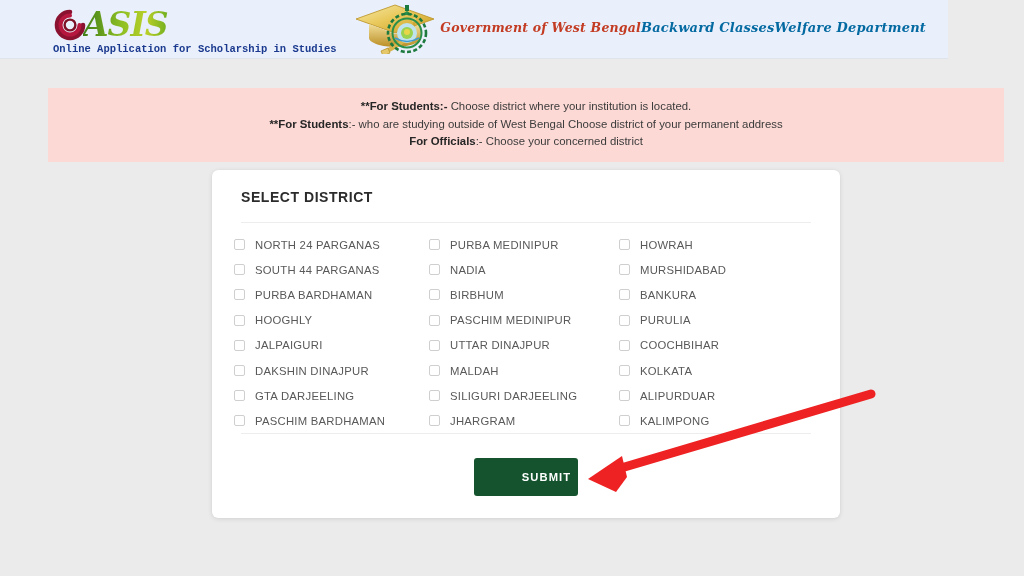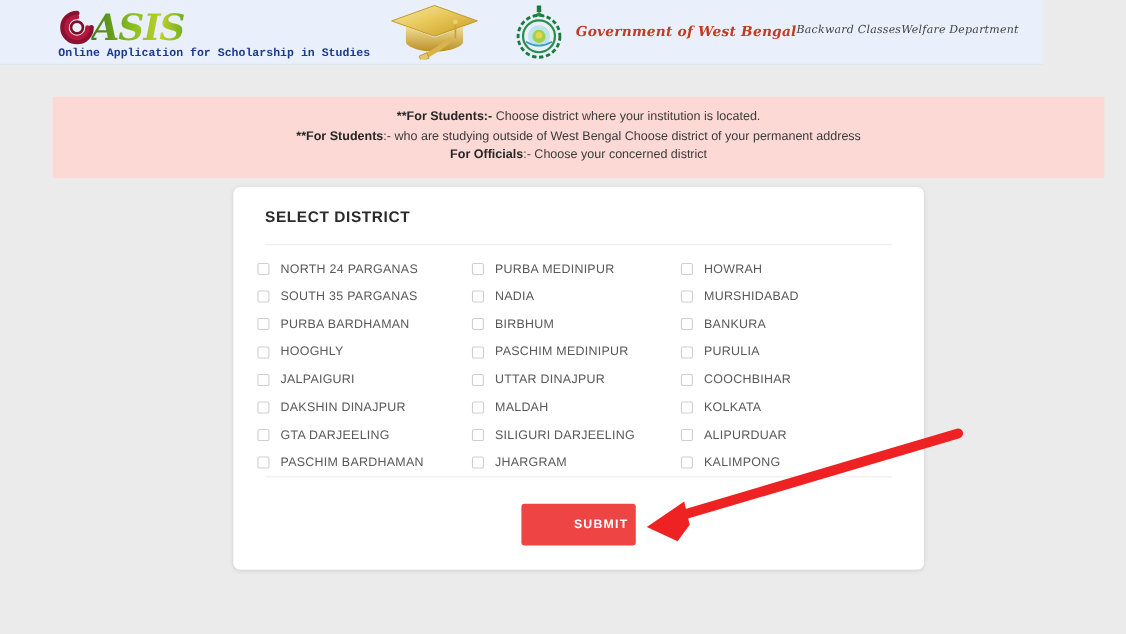--- a/index.html
+++ b/index.html
@@ -108,23 +108,23 @@
     font-family: "DejaVu Serif", serif;
     font-style: italic;
     font-weight: bold;
     font-size: 12.5px;
     color: #c23b22;
     letter-spacing: .2px;
   }
   .wb-line2, .wb-line3 {
     font-family: "DejaVu Serif", serif;
     font-style: italic;
-    font-weight: normal;
-    font-size: 10px;
-    color: #404040;
+    font-weight: bold;
+    font-size: 13px;
+    color: #0369a1;
     letter-spacing: .2px;
   }
 
   
   .notice {
     position: absolute;
     left: 48px;
     top: 88px;
     width: 956px;
     padding: 10px 12px 11px;
@@ -321,21 +321,21 @@
         <div class="district-item">
           <span class="cbox"></span>
           <span class="district-label">PURBA MEDINIPUR</span>
         </div>
         <div class="district-item">
           <span class="cbox"></span>
           <span class="district-label">HOWRAH</span>
         </div>
         <div class="district-item">
           <span class="cbox"></span>
-          <span class="district-label">SOUTH 35 PARGANAS</span>
+          <span class="district-label">SOUTH 44 PARGANAS</span>
         </div>
         <div class="district-item">
           <span class="cbox"></span>
           <span class="district-label">NADIA</span>
         </div>
         <div class="district-item">
           <span class="cbox"></span>
           <span class="district-label">MURSHIDABAD</span>
         </div>
         <div class="district-item">
@@ -408,21 +408,21 @@
         </div>
         <div class="district-item">
           <span class="cbox"></span>
           <span class="district-label">KALIMPONG</span>
         </div>
       </div>
 
     <div class="divider bottom"></div>
 
     <div class="submit-row">
-      <button class="submit-btn" style="background: #ef4444; padding-left: 47px;">SUBMIT</button>
+      <button class="submit-btn" style="background: #14532d; padding-left: 47px;">SUBMIT</button>
     </div>
   </div>
 
   <svg class="arrow-overlay" viewBox="0 0 1024 576">
     <g>
       <path d="M871 394 L611 471" stroke="#ee2222" stroke-width="9" stroke-linecap="round" fill="none"></path>
       <path d="M588 479 L622 456 L627 477 L616 492 Z" fill="#ee2222"></path>
     </g>
   </svg>
 

